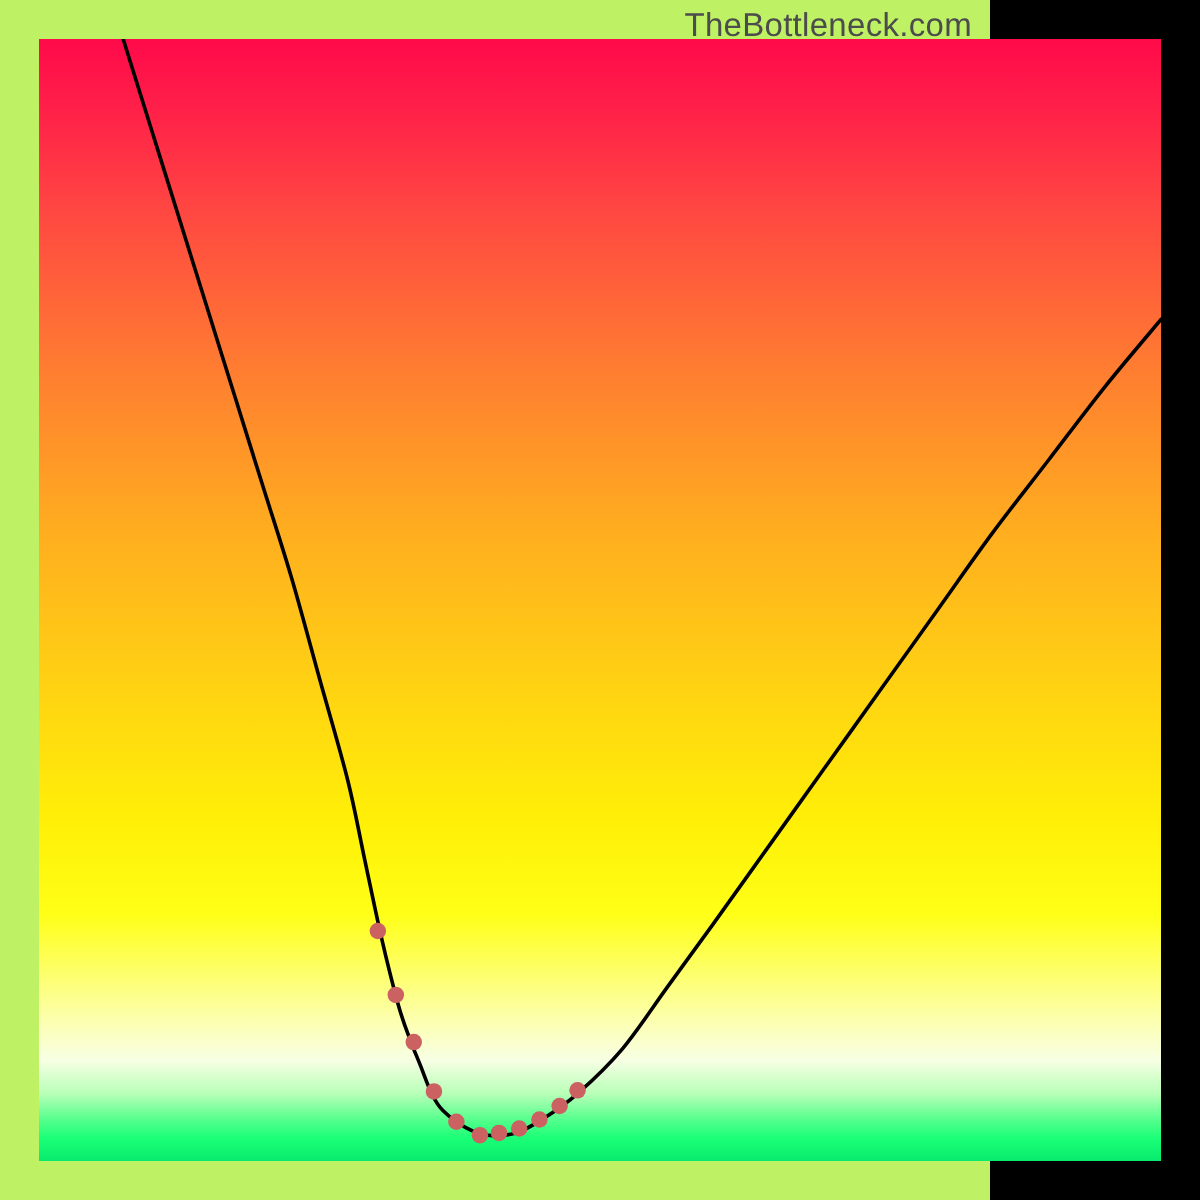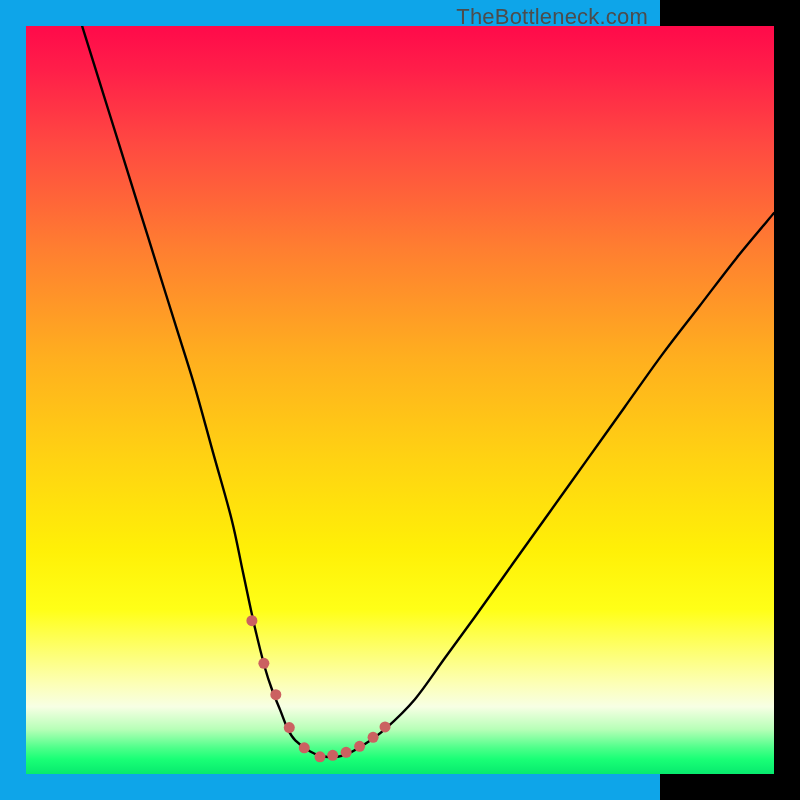--- a/index.html
+++ b/index.html
@@ -8,21 +8,21 @@
     width: 800px;
     height: 800px;
     overflow: hidden;
     background: #000;
     font-family: Arial, Helvetica, sans-serif;
   }
   .outer {
     position: relative;
     width: 660px;
     height: 800px;
-    background: #0ea5e9;
+    background: #bef264;
   }
   .plot-area {
     position: absolute;
     left: 26px;
     top: 26px;
     width: 748px;
     height: 748px;
   }
   .gradient-bg {
     position: absolute;

